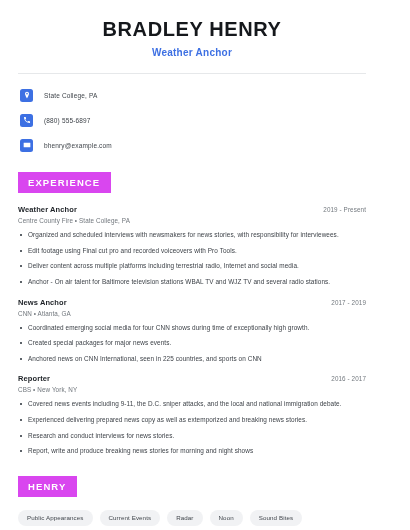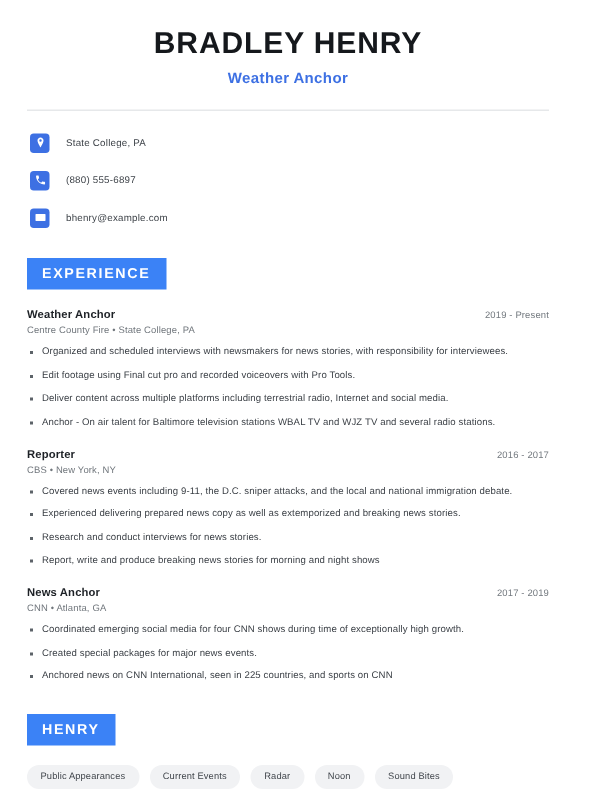--- a/index.html
+++ b/index.html
@@ -77,21 +77,21 @@
     color: #3f4category;
     color: #3f444a;
     margin-left: 11px;
     letter-spacing: 0.15px;
   }
 
   
   .section { margin-top: 18px; }
   .section-badge {
     display: inline-block;
-    background: #3b82f6;
+    background: #d946ef;
     color: #ffffff;
     font-size: 9.5px;
     font-weight: bold;
     letter-spacing: 1.1px;
     padding: 5px 11px 5px 10px;
   }
 
   .entries { margin-top: 12px; }
   .entry { margin-bottom: 11px; }
   .entry:last-child { margin-bottom: 0; }
@@ -221,45 +221,45 @@
         <ul class="bullets">
           <li>Organized and scheduled interviews with newsmakers for news stories, with responsibility for interviewees.</li>
           <li>Edit footage using Final cut pro and recorded voiceovers with Pro Tools.</li>
           <li>Deliver content across multiple platforms including terrestrial radio, Internet and social media.</li>
           <li>Anchor - On air talent for Baltimore television stations WBAL TV and WJZ TV and several radio stations.</li>
         </ul>
       </div>
 
       <div class="entry">
         <div class="entry-head">
+          <span class="entry-role">News Anchor</span>
+          <span class="entry-dates">2017 - 2019</span>
+        </div>
+        <div class="entry-meta">CNN • Atlanta, GA</div>
+        <ul class="bullets">
+          <li>Coordinated emerging social media for four CNN shows during time of exceptionally high growth.</li>
+          <li>Created special packages for major news events.</li>
+          <li>Anchored news on CNN International, seen in 225 countries, and sports on CNN</li>
+        </ul>
+      </div>
+
+      <div class="entry">
+        <div class="entry-head">
           <span class="entry-role">Reporter</span>
           <span class="entry-dates">2016 - 2017</span>
         </div>
         <div class="entry-meta">CBS • New York, NY</div>
         <ul class="bullets">
           <li>Covered news events including 9-11, the D.C. sniper attacks, and the local and national immigration debate.</li>
           <li>Experienced delivering prepared news copy as well as extemporized and breaking news stories.</li>
           <li>Research and conduct interviews for news stories.</li>
           <li>Report, write and produce breaking news stories for morning and night shows</li>
         </ul>
       </div>
 
-      <div class="entry">
-        <div class="entry-head">
-          <span class="entry-role">News Anchor</span>
-          <span class="entry-dates">2017 - 2019</span>
-        </div>
-        <div class="entry-meta">CNN • Atlanta, GA</div>
-        <ul class="bullets">
-          <li>Coordinated emerging social media for four CNN shows during time of exceptionally high growth.</li>
-          <li>Created special packages for major news events.</li>
-          <li>Anchored news on CNN International, seen in 225 countries, and sports on CNN</li>
-        </ul>
-      </div>
-
     </div>
   </div>
 
   <div class="skills-section">
     <span class="section-badge">HENRY</span>
     <div class="skill-tags">
       <span class="skill-tag">Public Appearances</span>
       <span class="skill-tag">Current Events</span>
       <span class="skill-tag">Radar</span>
       <span class="skill-tag">Noon</span>

